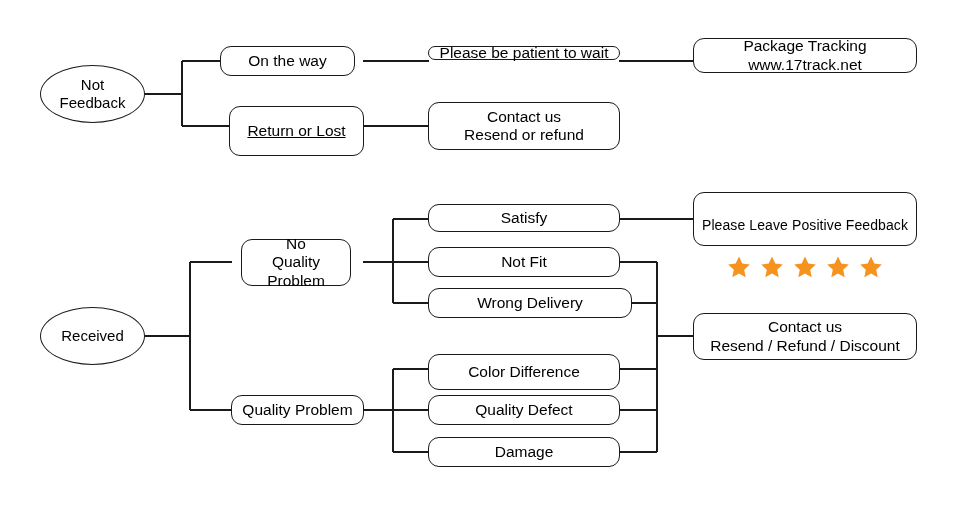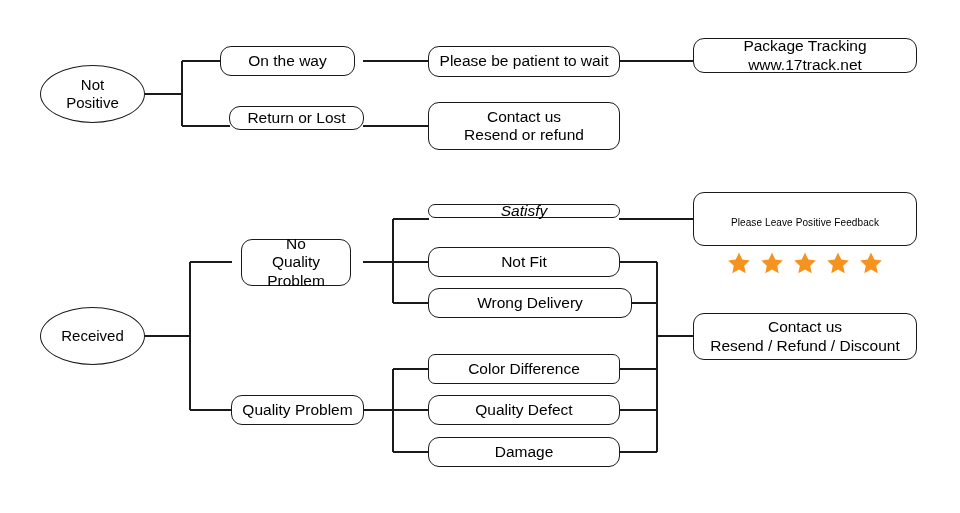--- a/index.html
+++ b/index.html
@@ -35,21 +35,21 @@
   }
   .feedback{
     border-radius:11px;
     display:block;
     padding-top:5px;
     z-index:2;
   }
   .feedback .fb-text{
     display:block;
     text-align:center;
-    font-size:10px;
+    font-size:14px;
     letter-spacing:.1px;
     white-space:nowrap;
   }
   .stars{
     display:flex;
     justify-content:center;
     align-items:center;
     gap:9px;
     margin-top:3px;
   }
@@ -101,48 +101,48 @@
       <path d="M619,303 H657"></path>
       <path d="M619,369 H657"></path>
       <path d="M619,410 H657"></path>
       <path d="M619,452 H657"></path>
       <path d="M657,262 V452"></path>
       <path d="M657,336 H694"></path>
     </g>
   </svg>
 
   <div class="node ellipse" style="left:40px;top:65px;width:105px;height:58px;">Not
-Positive</div>
+Feedback</div>
 
   <div class="node rbox" style="left:220px;top:46px;width:135px;height:30px;">On the way</div>
 
-  <div class="node rbox" style="left:229px;top:106px;width:135px;height:24px;">Return or Lost</div>
+  <div class="node rbox" style="left:229px;top:106px;width:135px;height:50px;text-decoration:underline;">Return or Lost</div>
 
-  <div class="node rbox" style="left:428px;top:46px;width:192px;height:31px;">Please be patient to wait</div>
+  <div class="node rbox" style="left:428px;top:46px;width:192px;height:14px;">Please be patient to wait</div>
 
   <div class="node rbox two" style="left:693px;top:38px;width:224px;height:35px;">Package Tracking
 www.17track.net</div>
 
   <div class="node rbox two" style="left:428px;top:102px;width:192px;height:48px;">Contact us
 Resend or refund</div>
 
   <div class="node ellipse" style="left:40px;top:307px;width:105px;height:58px;">Received</div>
 
   <div class="node rbox two" style="left:241px;top:239px;width:110px;height:47px;">No
 Quality Problem</div>
 
   <div class="node rbox" style="left:231px;top:395px;width:133px;height:30px;">Quality Problem</div>
 
-  <div class="node rbox" style="left:428px;top:204px;width:192px;height:14px;font-style:italic;">Satisfy</div>
+  <div class="node rbox" style="left:428px;top:204px;width:192px;height:28px;">Satisfy</div>
 
   <div class="node rbox" style="left:428px;top:247px;width:192px;height:30px;">Not Fit</div>
 
   <div class="node rbox" style="left:428px;top:288px;width:204px;height:30px;">Wrong Delivery</div>
 
-  <div class="node rbox" style="left:428px;top:354px;width:192px;height:30px;border-radius:7px;">Color Difference</div>
+  <div class="node rbox" style="left:428px;top:354px;width:192px;height:36px;">Color Difference</div>
 
   <div class="node rbox" style="left:428px;top:395px;width:192px;height:30px;">Quality Defect</div>
 
   <div class="node rbox" style="left:428px;top:437px;width:192px;height:30px;">Damage</div>
 
   <div class="node rbox two" style="left:693px;top:313px;width:224px;height:47px;">Contact us
 Resend / Refund / Discount</div>
 
   <div class="node feedback" style="left:693px;top:192px;width:224px;height:54px;">
     <span class="fb-text">Please Leave Positive Feedback</span>

